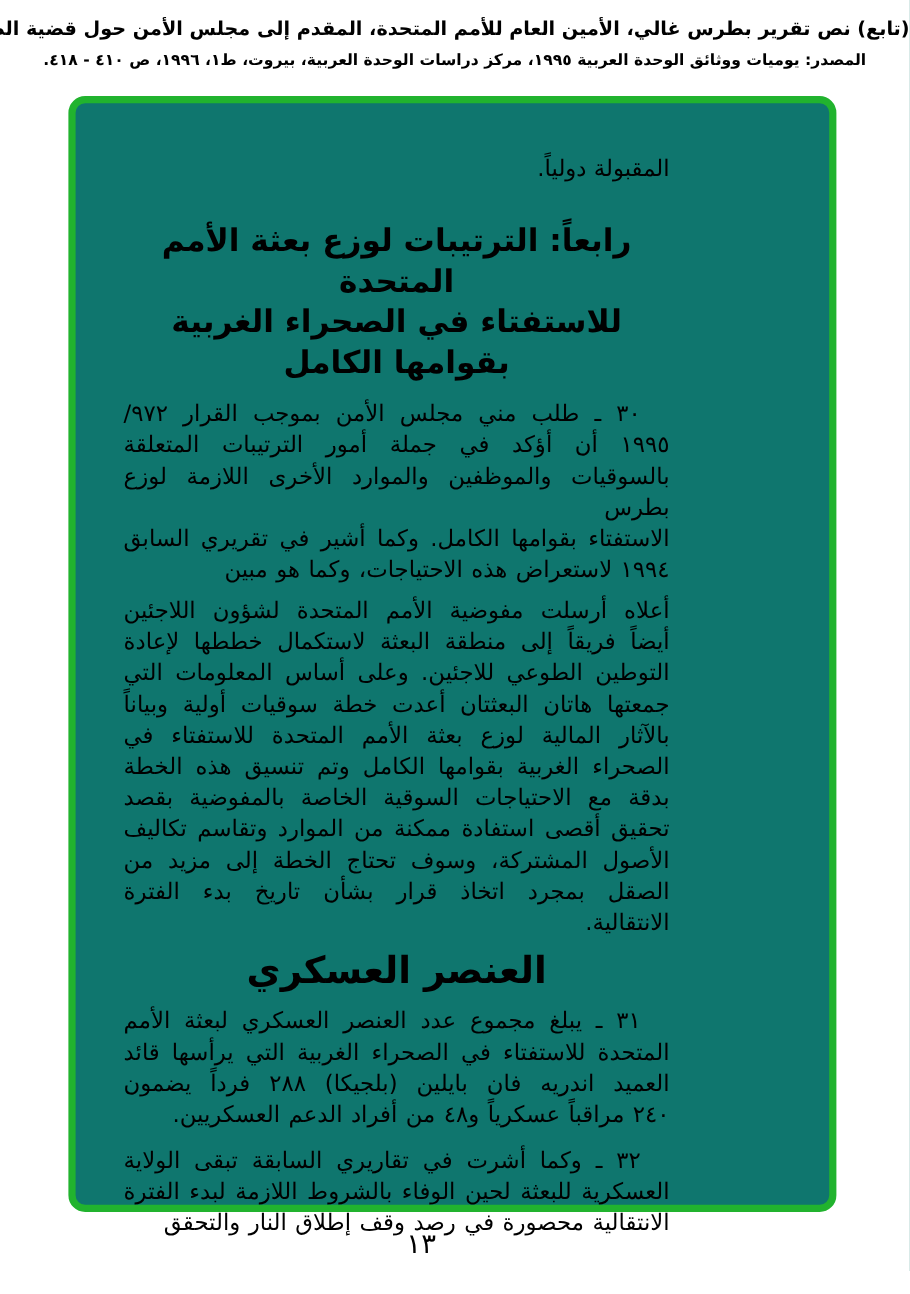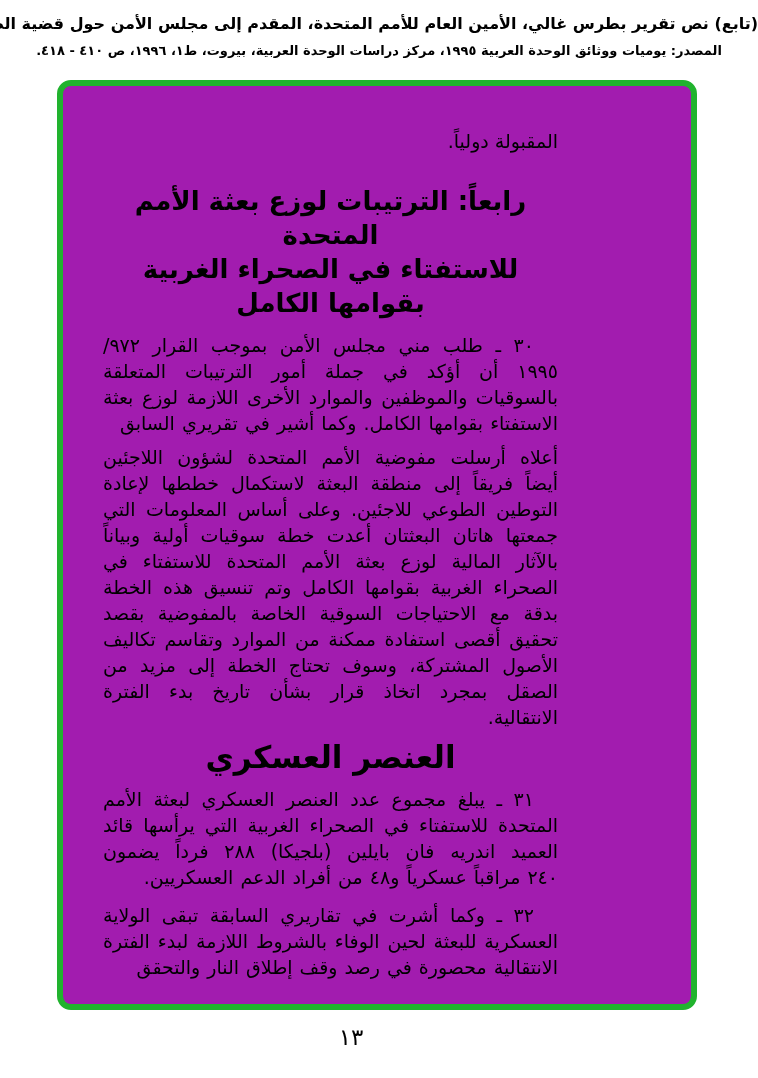--- a/index.html
+++ b/index.html
@@ -42,21 +42,21 @@
   
   .green-frame {
     position: absolute;
     left: 57px;
     top: 80px;
     width: 640px;
     height: 930px;
     box-sizing: border-box;
     border: 6px solid #21b32e;
     border-radius: 14px;
-    background: #a21caf;
+    background: #0f766e;
   }
 
   
   .doc-column {
     direction: rtl;
     width: 455px;
     margin: 42px 133px 0 40px; 
   }
 
   .continuation-line {
@@ -130,22 +130,23 @@
 
     <div class="section-heading">
         <div class="heading-line">رابعاً: الترتيبات لوزع بعثة الأمم المتحدة</div>
         <div class="heading-line">للاستفتاء في الصحراء الغربية</div>
         <div class="heading-line">بقوامها الكامل</div>
       </div>
 
     <div id="para-30" class="para indent-first">
         <div class="text-line">٣٠ ـ طلب مني مجلس الأمن بموجب القرار ٩٧٢/</div>
         <div class="text-line">١٩٩٥ أن أؤكد في جملة أمور الترتيبات المتعلقة</div>
-        <div class="text-line">بالسوقيات والموظفين والموارد الأخرى اللازمة لوزع بعثة</div>
+        <div class="text-line">بالسوقيات والموظفين والموارد الأخرى اللازمة لوزع بطرس</div>
         <div class="text-line">الاستفتاء بقوامها الكامل. وكما أشير في تقريري السابق</div>
+        <div class="text-line">١٩٩٤ لاستعراض هذه الاحتياجات، وكما هو مبين</div>
       </div>
 
     <div id="para-30-cont" class="para">
         <div class="text-line">أعلاه أرسلت مفوضية الأمم المتحدة لشؤون اللاجئين</div>
         <div class="text-line">أيضاً فريقاً إلى منطقة البعثة لاستكمال خططها لإعادة</div>
         <div class="text-line">التوطين الطوعي للاجئين. وعلى أساس المعلومات التي</div>
         <div class="text-line">جمعتها هاتان البعثتان أعدت خطة سوقيات أولية وبياناً</div>
         <div class="text-line">بالآثار المالية لوزع بعثة الأمم المتحدة للاستفتاء في</div>
         <div class="text-line">الصحراء الغربية بقوامها الكامل وتم تنسيق هذه الخطة</div>
         <div class="text-line">بدقة مع الاحتياجات السوقية الخاصة بالمفوضية بقصد</div>

